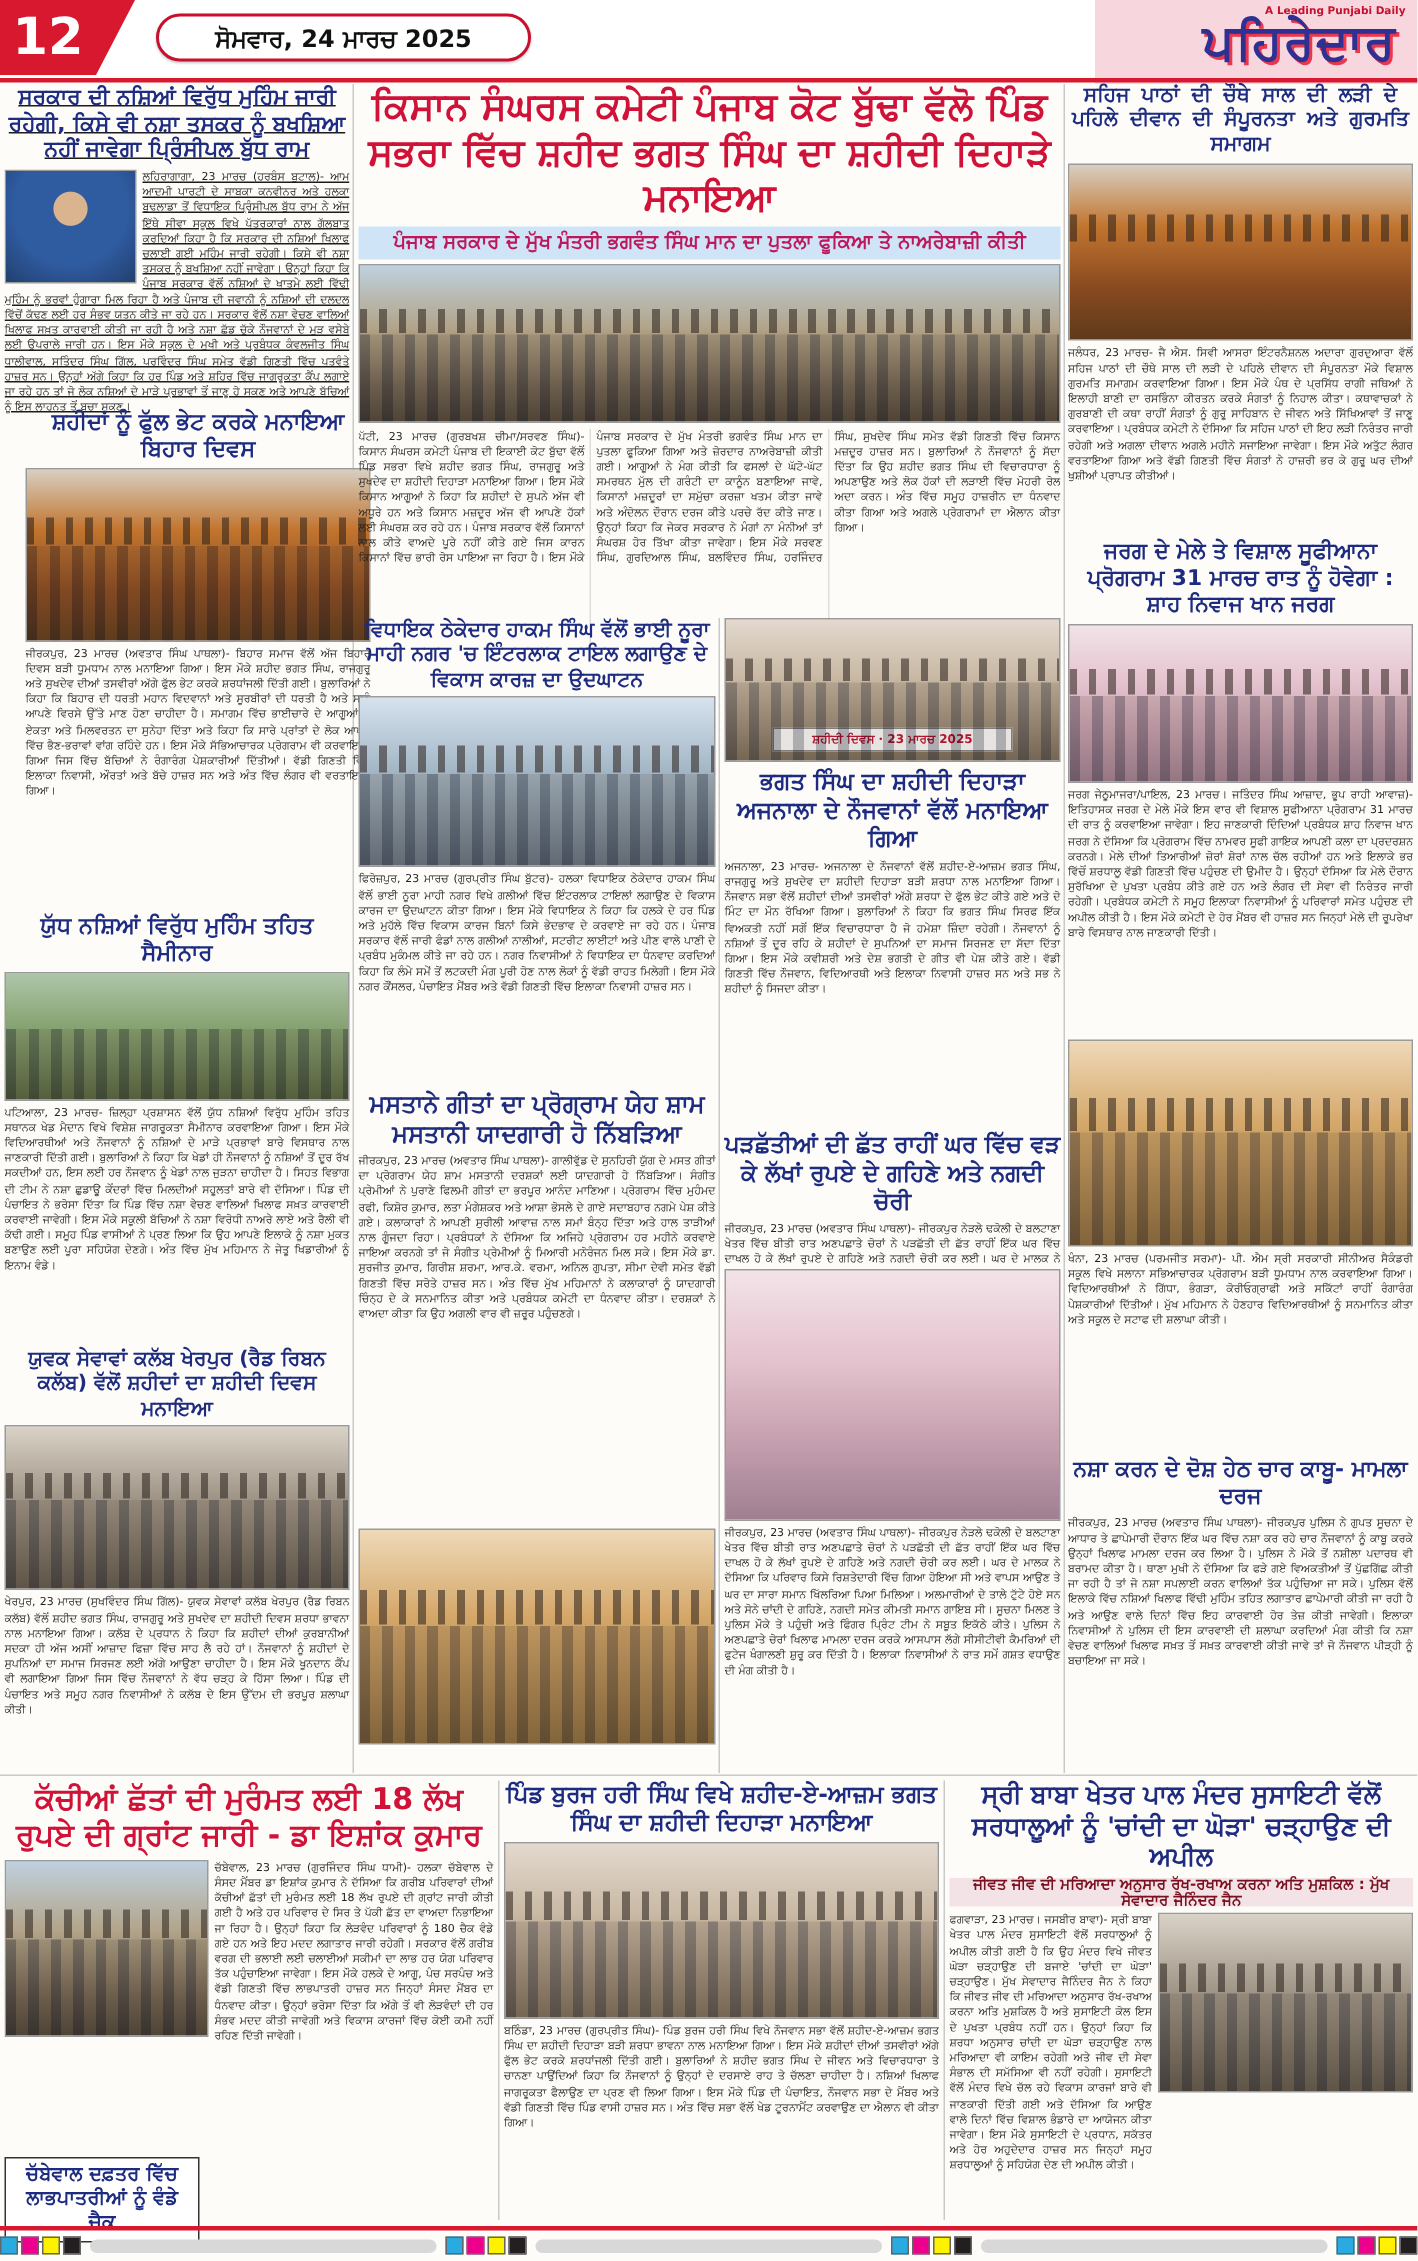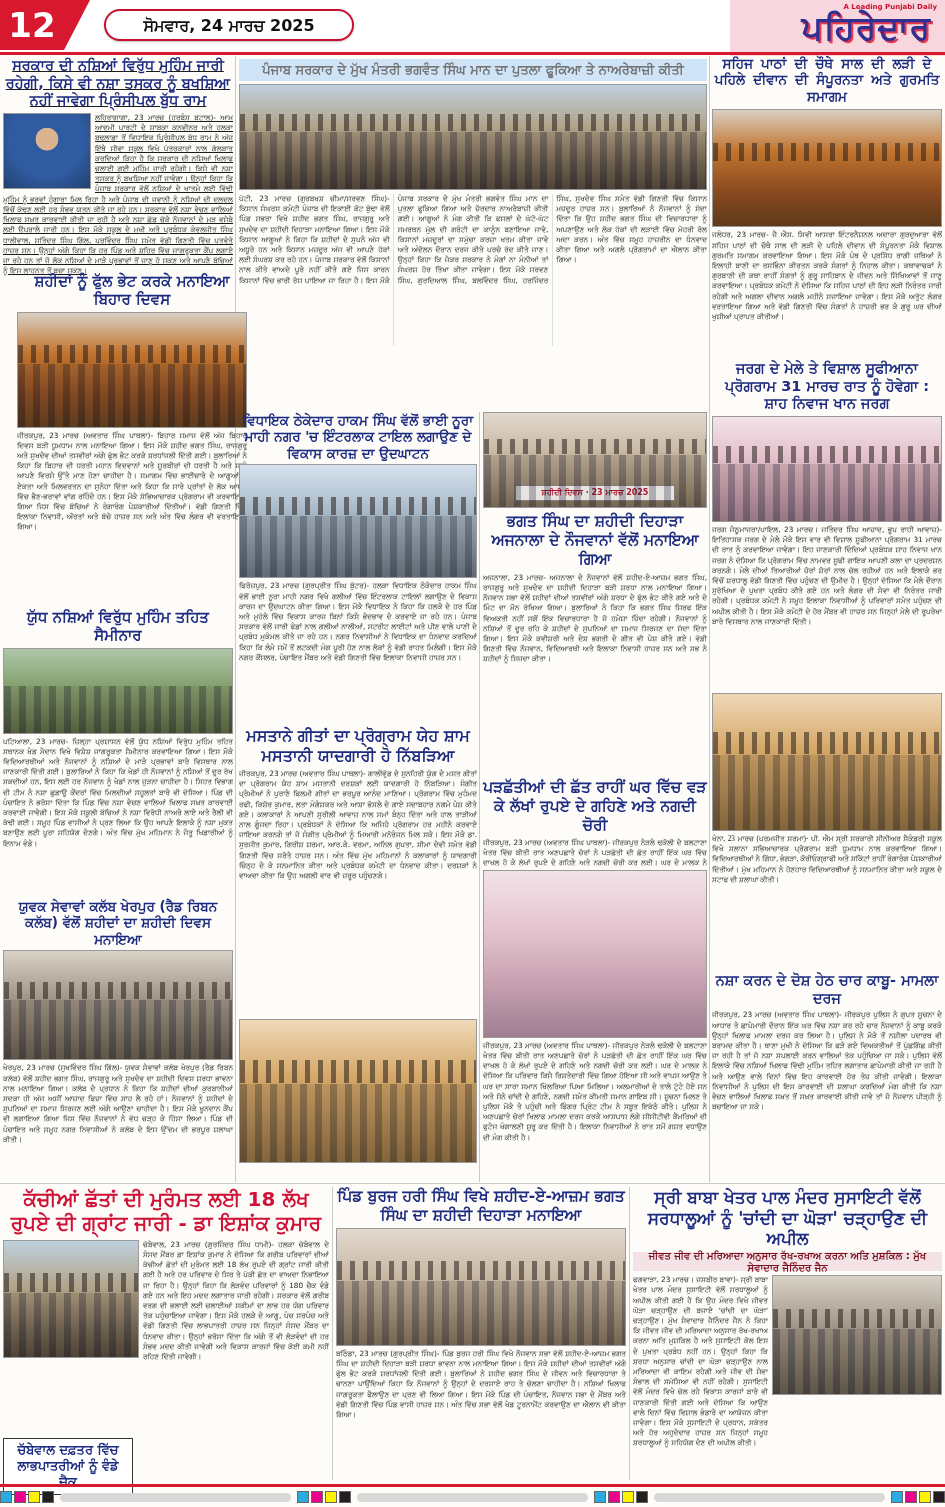--- a/index.html
+++ b/index.html
@@ -25,21 +25,21 @@
   }
   #tagline { position:absolute; right:8px; top:3px; font-size:7px; color:#c8102e; font-weight:bold; }
   #masthead { position:absolute; right:14px; top:8px; font-size:33px; font-weight:bold; color:#2e3192;
     text-shadow:2px 2px 0 #e8374f; letter-spacing:1px; }
   #rule-top { position:absolute; left:0; top:52px; width:945px; height:3px; background:#d7182f; }
 
   
   .h-blue { color:#1d2c80; font-weight:bold; text-align:center; line-height:1.22; }
   .h-red  { color:#d01238; font-weight:bold; text-align:center; line-height:1.22; }
   .body-txt { font-size:7.3px; line-height:1.4; text-align:justify; color:#222; overflow:hidden; }
-  .subband { background:#cfe4f6; color:#737373; font-weight:bold; text-align:center;
+  .subband { background:#cfe4f6; color:#be185d; font-weight:bold; text-align:center;
              display:flex; align-items:center; justify-content:center; }
   .ph { position:relative; overflow:hidden; border:1px solid #9a9a9a; }
   .crowd::after { content:""; position:absolute; left:0; bottom:0; width:100%; height:55%;
      background:repeating-linear-gradient(90deg, rgba(20,20,30,.35) 0 7px, rgba(90,70,50,.15) 7px 15px);
   }
   .heads::before { content:""; position:absolute; left:0; top:28%; width:100%; height:16%;
      background:repeating-linear-gradient(90deg, rgba(40,30,25,.55) 0 5px, transparent 5px 13px);
      filter:blur(.4px);
   }
   .vsep { position:absolute; top:56px; width:1px; height:1126px; background:#c9c9c9; }
@@ -108,20 +108,21 @@
   <div class="body-txt" style="margin-top:3px;height:186px;">ਪਟਿਆਲਾ, 23 ਮਾਰਚ- ਜ਼ਿਲ੍ਹਾ ਪ੍ਰਸ਼ਾਸਨ ਵੱਲੋਂ ਯੁੱਧ ਨਸ਼ਿਆਂ ਵਿਰੁੱਧ ਮੁਹਿੰਮ ਤਹਿਤ ਸਥਾਨਕ ਖੇਡ ਮੈਦਾਨ ਵਿਖੇ ਵਿਸ਼ੇਸ਼ ਜਾਗਰੂਕਤਾ ਸੈਮੀਨਾਰ ਕਰਵਾਇਆ ਗਿਆ। ਇਸ ਮੌਕੇ ਵਿਦਿਆਰਥੀਆਂ ਅਤੇ ਨੌਜਵਾਨਾਂ ਨੂੰ ਨਸ਼ਿਆਂ ਦੇ ਮਾੜੇ ਪ੍ਰਭਾਵਾਂ ਬਾਰੇ ਵਿਸਥਾਰ ਨਾਲ ਜਾਣਕਾਰੀ ਦਿੱਤੀ ਗਈ। ਬੁਲਾਰਿਆਂ ਨੇ ਕਿਹਾ ਕਿ ਖੇਡਾਂ ਹੀ ਨੌਜਵਾਨਾਂ ਨੂੰ ਨਸ਼ਿਆਂ ਤੋਂ ਦੂਰ ਰੱਖ ਸਕਦੀਆਂ ਹਨ, ਇਸ ਲਈ ਹਰ ਨੌਜਵਾਨ ਨੂੰ ਖੇਡਾਂ ਨਾਲ ਜੁੜਨਾ ਚਾਹੀਦਾ ਹੈ। ਸਿਹਤ ਵਿਭਾਗ ਦੀ ਟੀਮ ਨੇ ਨਸ਼ਾ ਛੁਡਾਊ ਕੇਂਦਰਾਂ ਵਿੱਚ ਮਿਲਦੀਆਂ ਸਹੂਲਤਾਂ ਬਾਰੇ ਵੀ ਦੱਸਿਆ। ਪਿੰਡ ਦੀ ਪੰਚਾਇਤ ਨੇ ਭਰੋਸਾ ਦਿੱਤਾ ਕਿ ਪਿੰਡ ਵਿੱਚ ਨਸ਼ਾ ਵੇਚਣ ਵਾਲਿਆਂ ਖਿਲਾਫ ਸਖ਼ਤ ਕਾਰਵਾਈ ਕਰਵਾਈ ਜਾਵੇਗੀ। ਇਸ ਮੌਕੇ ਸਕੂਲੀ ਬੱਚਿਆਂ ਨੇ ਨਸ਼ਾ ਵਿਰੋਧੀ ਨਾਅਰੇ ਲਾਏ ਅਤੇ ਰੈਲੀ ਵੀ ਕੱਢੀ ਗਈ। ਸਮੂਹ ਪਿੰਡ ਵਾਸੀਆਂ ਨੇ ਪ੍ਰਣ ਲਿਆ ਕਿ ਉਹ ਆਪਣੇ ਇਲਾਕੇ ਨੂੰ ਨਸ਼ਾ ਮੁਕਤ ਬਣਾਉਣ ਲਈ ਪੂਰਾ ਸਹਿਯੋਗ ਦੇਣਗੇ। ਅੰਤ ਵਿੱਚ ਮੁੱਖ ਮਹਿਮਾਨ ਨੇ ਜੇਤੂ ਖਿਡਾਰੀਆਂ ਨੂੰ ਇਨਾਮ ਵੰਡੇ।</div>
 </div>
 
 <div style="position:absolute; left:3px; top:898px; width:230px;">
   <div class="h-blue" style="font-size:13.5px;">ਯੁਵਕ ਸੇਵਾਵਾਂ ਕਲੱਬ ਖੇਰਪੁਰ (ਰੈਡ ਰਿਬਨ ਕਲੱਬ) ਵੱਲੋਂ ਸ਼ਹੀਦਾਂ ਦਾ ਸ਼ਹੀਦੀ ਦਿਵਸ ਮਨਾਇਆ</div>
   <div class="ph phD crowd heads" style="width:230px;height:110px;margin-top:3px;"></div>
   <div class="body-txt" style="margin-top:3px;height:118px;">ਖੇਰਪੁਰ, 23 ਮਾਰਚ (ਸੁਖਵਿੰਦਰ ਸਿੰਘ ਗਿੱਲ)- ਯੁਵਕ ਸੇਵਾਵਾਂ ਕਲੱਬ ਖੇਰਪੁਰ (ਰੈਡ ਰਿਬਨ ਕਲੱਬ) ਵੱਲੋਂ ਸ਼ਹੀਦ ਭਗਤ ਸਿੰਘ, ਰਾਜਗੁਰੂ ਅਤੇ ਸੁਖਦੇਵ ਦਾ ਸ਼ਹੀਦੀ ਦਿਵਸ ਸ਼ਰਧਾ ਭਾਵਨਾ ਨਾਲ ਮਨਾਇਆ ਗਿਆ। ਕਲੱਬ ਦੇ ਪ੍ਰਧਾਨ ਨੇ ਕਿਹਾ ਕਿ ਸ਼ਹੀਦਾਂ ਦੀਆਂ ਕੁਰਬਾਨੀਆਂ ਸਦਕਾ ਹੀ ਅੱਜ ਅਸੀਂ ਆਜ਼ਾਦ ਫਿਜ਼ਾ ਵਿੱਚ ਸਾਹ ਲੈ ਰਹੇ ਹਾਂ। ਨੌਜਵਾਨਾਂ ਨੂੰ ਸ਼ਹੀਦਾਂ ਦੇ ਸੁਪਨਿਆਂ ਦਾ ਸਮਾਜ ਸਿਰਜਣ ਲਈ ਅੱਗੇ ਆਉਣਾ ਚਾਹੀਦਾ ਹੈ। ਇਸ ਮੌਕੇ ਖੂਨਦਾਨ ਕੈਂਪ ਵੀ ਲਗਾਇਆ ਗਿਆ ਜਿਸ ਵਿੱਚ ਨੌਜਵਾਨਾਂ ਨੇ ਵੱਧ ਚੜ੍ਹ ਕੇ ਹਿੱਸਾ ਲਿਆ। ਪਿੰਡ ਦੀ ਪੰਚਾਇਤ ਅਤੇ ਸਮੂਹ ਨਗਰ ਨਿਵਾਸੀਆਂ ਨੇ ਕਲੱਬ ਦੇ ਇਸ ਉੱਦਮ ਦੀ ਭਰਪੂਰ ਸ਼ਲਾਘਾ ਕੀਤੀ।</div>
 </div>
 
 <div style="position:absolute; left:239px; top:56px; width:468px;">
+  <div class="h-red" style="font-size:25px;">ਕਿਸਾਨ ਸੰਘਰਸ ਕਮੇਟੀ ਪੰਜਾਬ ਕੋਟ ਬੁੱਢਾ ਵੱਲੋ ਪਿੰਡ ਸਭਰਾ ਵਿੱਚ ਸ਼ਹੀਦ ਭਗਤ ਸਿੰਘ ਦਾ ਸ਼ਹੀਦੀ ਦਿਹਾੜੇ ਮਨਾਇਆ</div>
   <div class="subband" style="height:22px; margin-top:3px; font-size:13px;">ਪੰਜਾਬ ਸਰਕਾਰ ਦੇ ਮੁੱਖ ਮੰਤਰੀ ਭਗਵੰਤ ਸਿੰਘ ਮਾਨ ਦਾ ਪੁਤਲਾ ਫੂਕਿਆ ਤੇ ਨਾਅਰੇਬਾਜ਼ੀ ਕੀਤੀ</div>
   <div class="ph phA crowd heads" style="width:468px;height:106px;margin-top:3px;"></div>
   <div class="body-txt" style="margin-top:4px;height:152px;column-count:3;column-gap:8px;column-rule:1px solid #ddd;">ਪੱਟੀ, 23 ਮਾਰਚ (ਗੁਰਬਖਸ਼ ਚੀਮਾ/ਸਰਵਣ ਸਿੰਘ)- ਕਿਸਾਨ ਸੰਘਰਸ ਕਮੇਟੀ ਪੰਜਾਬ ਦੀ ਇਕਾਈ ਕੋਟ ਬੁੱਢਾ ਵੱਲੋਂ ਪਿੰਡ ਸਭਰਾ ਵਿਖੇ ਸ਼ਹੀਦ ਭਗਤ ਸਿੰਘ, ਰਾਜਗੁਰੂ ਅਤੇ ਸੁਖਦੇਵ ਦਾ ਸ਼ਹੀਦੀ ਦਿਹਾੜਾ ਮਨਾਇਆ ਗਿਆ। ਇਸ ਮੌਕੇ ਕਿਸਾਨ ਆਗੂਆਂ ਨੇ ਕਿਹਾ ਕਿ ਸ਼ਹੀਦਾਂ ਦੇ ਸੁਪਨੇ ਅੱਜ ਵੀ ਅਧੂਰੇ ਹਨ ਅਤੇ ਕਿਸਾਨ ਮਜ਼ਦੂਰ ਅੱਜ ਵੀ ਆਪਣੇ ਹੱਕਾਂ ਲਈ ਸੰਘਰਸ਼ ਕਰ ਰਹੇ ਹਨ। ਪੰਜਾਬ ਸਰਕਾਰ ਵੱਲੋਂ ਕਿਸਾਨਾਂ ਨਾਲ ਕੀਤੇ ਵਾਅਦੇ ਪੂਰੇ ਨਹੀਂ ਕੀਤੇ ਗਏ ਜਿਸ ਕਾਰਨ ਕਿਸਾਨਾਂ ਵਿੱਚ ਭਾਰੀ ਰੋਸ ਪਾਇਆ ਜਾ ਰਿਹਾ ਹੈ। ਇਸ ਮੌਕੇ ਪੰਜਾਬ ਸਰਕਾਰ ਦੇ ਮੁੱਖ ਮੰਤਰੀ ਭਗਵੰਤ ਸਿੰਘ ਮਾਨ ਦਾ ਪੁਤਲਾ ਫੂਕਿਆ ਗਿਆ ਅਤੇ ਜ਼ੋਰਦਾਰ ਨਾਅਰੇਬਾਜ਼ੀ ਕੀਤੀ ਗਈ। ਆਗੂਆਂ ਨੇ ਮੰਗ ਕੀਤੀ ਕਿ ਫਸਲਾਂ ਦੇ ਘੱਟੋ-ਘੱਟ ਸਮਰਥਨ ਮੁੱਲ ਦੀ ਗਰੰਟੀ ਦਾ ਕਾਨੂੰਨ ਬਣਾਇਆ ਜਾਵੇ, ਕਿਸਾਨਾਂ ਮਜ਼ਦੂਰਾਂ ਦਾ ਸਮੁੱਚਾ ਕਰਜ਼ਾ ਖਤਮ ਕੀਤਾ ਜਾਵੇ ਅਤੇ ਅੰਦੋਲਨ ਦੌਰਾਨ ਦਰਜ ਕੀਤੇ ਪਰਚੇ ਰੱਦ ਕੀਤੇ ਜਾਣ। ਉਨ੍ਹਾਂ ਕਿਹਾ ਕਿ ਜੇਕਰ ਸਰਕਾਰ ਨੇ ਮੰਗਾਂ ਨਾ ਮੰਨੀਆਂ ਤਾਂ ਸੰਘਰਸ਼ ਹੋਰ ਤਿੱਖਾ ਕੀਤਾ ਜਾਵੇਗਾ। ਇਸ ਮੌਕੇ ਸਰਵਣ ਸਿੰਘ, ਗੁਰਦਿਆਲ ਸਿੰਘ, ਬਲਵਿੰਦਰ ਸਿੰਘ, ਹਰਜਿੰਦਰ ਸਿੰਘ, ਸੁਖਦੇਵ ਸਿੰਘ ਸਮੇਤ ਵੱਡੀ ਗਿਣਤੀ ਵਿੱਚ ਕਿਸਾਨ ਮਜ਼ਦੂਰ ਹਾਜ਼ਰ ਸਨ। ਬੁਲਾਰਿਆਂ ਨੇ ਨੌਜਵਾਨਾਂ ਨੂੰ ਸੱਦਾ ਦਿੱਤਾ ਕਿ ਉਹ ਸ਼ਹੀਦ ਭਗਤ ਸਿੰਘ ਦੀ ਵਿਚਾਰਧਾਰਾ ਨੂੰ ਅਪਣਾਉਣ ਅਤੇ ਲੋਕ ਹੱਕਾਂ ਦੀ ਲੜਾਈ ਵਿੱਚ ਮੋਹਰੀ ਰੋਲ ਅਦਾ ਕਰਨ। ਅੰਤ ਵਿੱਚ ਸਮੂਹ ਹਾਜ਼ਰੀਨ ਦਾ ਧੰਨਵਾਦ ਕੀਤਾ ਗਿਆ ਅਤੇ ਅਗਲੇ ਪ੍ਰੋਗਰਾਮਾਂ ਦਾ ਐਲਾਨ ਕੀਤਾ ਗਿਆ।</div>
 </div>
 
 <div style="position:absolute; left:239px; top:412px; width:238px;">
   <div class="h-blue" style="font-size:13.5px;">ਵਿਧਾਇਕ ਠੇਕੇਦਾਰ ਹਾਕਮ ਸਿੰਘ ਵੱਲੋਂ ਭਾਈ ਨੂਰਾ ਮਾਹੀ ਨਗਰ 'ਚ ਇੰਟਰਲਾਕ ਟਾਇਲ ਲਗਾਉਣ ਦੇ ਵਿਕਾਸ ਕਾਰਜ਼ ਦਾ ਉਦਘਾਟਨ</div>
   <div class="ph phG crowd heads" style="width:238px;height:114px;margin-top:3px;"></div>
   <div class="body-txt" style="margin-top:3px;height:142px;">ਫਿਰੋਜ਼ਪੁਰ, 23 ਮਾਰਚ (ਗੁਰਪ੍ਰੀਤ ਸਿੰਘ ਬੁੱਟਰ)- ਹਲਕਾ ਵਿਧਾਇਕ ਠੇਕੇਦਾਰ ਹਾਕਮ ਸਿੰਘ ਵੱਲੋਂ ਭਾਈ ਨੂਰਾ ਮਾਹੀ ਨਗਰ ਵਿਖੇ ਗਲੀਆਂ ਵਿੱਚ ਇੰਟਰਲਾਕ ਟਾਇਲਾਂ ਲਗਾਉਣ ਦੇ ਵਿਕਾਸ ਕਾਰਜ ਦਾ ਉਦਘਾਟਨ ਕੀਤਾ ਗਿਆ। ਇਸ ਮੌਕੇ ਵਿਧਾਇਕ ਨੇ ਕਿਹਾ ਕਿ ਹਲਕੇ ਦੇ ਹਰ ਪਿੰਡ ਅਤੇ ਮੁਹੱਲੇ ਵਿੱਚ ਵਿਕਾਸ ਕਾਰਜ ਬਿਨਾਂ ਕਿਸੇ ਭੇਦਭਾਵ ਦੇ ਕਰਵਾਏ ਜਾ ਰਹੇ ਹਨ। ਪੰਜਾਬ ਸਰਕਾਰ ਵੱਲੋਂ ਜਾਰੀ ਫੰਡਾਂ ਨਾਲ ਗਲੀਆਂ ਨਾਲੀਆਂ, ਸਟਰੀਟ ਲਾਈਟਾਂ ਅਤੇ ਪੀਣ ਵਾਲੇ ਪਾਣੀ ਦੇ ਪ੍ਰਬੰਧ ਮੁਕੰਮਲ ਕੀਤੇ ਜਾ ਰਹੇ ਹਨ। ਨਗਰ ਨਿਵਾਸੀਆਂ ਨੇ ਵਿਧਾਇਕ ਦਾ ਧੰਨਵਾਦ ਕਰਦਿਆਂ ਕਿਹਾ ਕਿ ਲੰਮੇ ਸਮੇਂ ਤੋਂ ਲਟਕਦੀ ਮੰਗ ਪੂਰੀ ਹੋਣ ਨਾਲ ਲੋਕਾਂ ਨੂੰ ਵੱਡੀ ਰਾਹਤ ਮਿਲੇਗੀ। ਇਸ ਮੌਕੇ ਨਗਰ ਕੌਂਸਲਰ, ਪੰਚਾਇਤ ਮੈਂਬਰ ਅਤੇ ਵੱਡੀ ਗਿਣਤੀ ਵਿੱਚ ਇਲਾਕਾ ਨਿਵਾਸੀ ਹਾਜ਼ਰ ਸਨ।</div>
 </div>
@@ -134,41 +135,41 @@
 
 <div style="position:absolute; left:483px; top:412px; width:224px;">
   <div class="ph phE crowd heads" style="width:224px;height:96px;">
     <div class="banner-strip">ਸ਼ਹੀਦੀ ਦਿਵਸ · 23 ਮਾਰਚ 2025</div>
   </div>
   <div class="h-blue" style="font-size:15.5px;margin-top:4px;">ਭਗਤ ਸਿੰਘ ਦਾ ਸ਼ਹੀਦੀ ਦਿਹਾੜਾ ਅਜਨਾਲਾ ਦੇ ਨੌਜਵਾਨਾਂ ਵੱਲੋਂ ਮਨਾਇਆ ਗਿਆ</div>
   <div class="body-txt" style="margin-top:4px;height:182px;">ਅਜਨਾਲਾ, 23 ਮਾਰਚ- ਅਜਨਾਲਾ ਦੇ ਨੌਜਵਾਨਾਂ ਵੱਲੋਂ ਸ਼ਹੀਦ-ਏ-ਆਜ਼ਮ ਭਗਤ ਸਿੰਘ, ਰਾਜਗੁਰੂ ਅਤੇ ਸੁਖਦੇਵ ਦਾ ਸ਼ਹੀਦੀ ਦਿਹਾੜਾ ਬੜੀ ਸ਼ਰਧਾ ਨਾਲ ਮਨਾਇਆ ਗਿਆ। ਨੌਜਵਾਨ ਸਭਾ ਵੱਲੋਂ ਸ਼ਹੀਦਾਂ ਦੀਆਂ ਤਸਵੀਰਾਂ ਅੱਗੇ ਸ਼ਰਧਾ ਦੇ ਫੁੱਲ ਭੇਟ ਕੀਤੇ ਗਏ ਅਤੇ ਦੋ ਮਿੰਟ ਦਾ ਮੌਨ ਰੱਖਿਆ ਗਿਆ। ਬੁਲਾਰਿਆਂ ਨੇ ਕਿਹਾ ਕਿ ਭਗਤ ਸਿੰਘ ਸਿਰਫ ਇੱਕ ਵਿਅਕਤੀ ਨਹੀਂ ਸਗੋਂ ਇੱਕ ਵਿਚਾਰਧਾਰਾ ਹੈ ਜੋ ਹਮੇਸ਼ਾ ਜ਼ਿੰਦਾ ਰਹੇਗੀ। ਨੌਜਵਾਨਾਂ ਨੂੰ ਨਸ਼ਿਆਂ ਤੋਂ ਦੂਰ ਰਹਿ ਕੇ ਸ਼ਹੀਦਾਂ ਦੇ ਸੁਪਨਿਆਂ ਦਾ ਸਮਾਜ ਸਿਰਜਣ ਦਾ ਸੱਦਾ ਦਿੱਤਾ ਗਿਆ। ਇਸ ਮੌਕੇ ਕਵੀਸ਼ਰੀ ਅਤੇ ਦੇਸ਼ ਭਗਤੀ ਦੇ ਗੀਤ ਵੀ ਪੇਸ਼ ਕੀਤੇ ਗਏ। ਵੱਡੀ ਗਿਣਤੀ ਵਿੱਚ ਨੌਜਵਾਨ, ਵਿਦਿਆਰਥੀ ਅਤੇ ਇਲਾਕਾ ਨਿਵਾਸੀ ਹਾਜ਼ਰ ਸਨ ਅਤੇ ਸਭ ਨੇ ਸ਼ਹੀਦਾਂ ਨੂੰ ਸਿਜਦਾ ਕੀਤਾ।</div>
 </div>
 
 <div style="position:absolute; left:483px; top:754px; width:224px;">
-  <div class="h-blue" style="font-size:15.5px;margin-top:24px;">ਪੜਛੱਤੀਆਂ ਦੀ ਛੱਤ ਰਾਹੀਂ ਘਰ ਵਿੱਚ ਵੜ ਕੇ ਲੱਖਾਂ ਰੁਪਏ ਦੇ ਗਹਿਣੇ ਅਤੇ ਨਗਦੀ ਚੋਰੀ</div>
+  <div class="h-blue" style="font-size:15.5px;">ਪੜਛੱਤੀਆਂ ਦੀ ਛੱਤ ਰਾਹੀਂ ਘਰ ਵਿੱਚ ਵੜ ਕੇ ਲੱਖਾਂ ਰੁਪਏ ਦੇ ਗਹਿਣੇ ਅਤੇ ਨਗਦੀ ਚੋਰੀ</div>
   <div class="body-txt" style="margin-top:3px;height:30px;">ਜੀਰਕਪੁਰ, 23 ਮਾਰਚ (ਅਵਤਾਰ ਸਿੰਘ ਪਾਥਲਾ)- ਜੀਰਕਪੁਰ ਨੇੜਲੇ ਢਕੋਲੀ ਦੇ ਬਲਟਾਣਾ ਖੇਤਰ ਵਿੱਚ ਬੀਤੀ ਰਾਤ ਅਣਪਛਾਤੇ ਚੋਰਾਂ ਨੇ ਪੜਛੱਤੀ ਦੀ ਛੱਤ ਰਾਹੀਂ ਇੱਕ ਘਰ ਵਿੱਚ ਦਾਖਲ ਹੋ ਕੇ ਲੱਖਾਂ ਰੁਪਏ ਦੇ ਗਹਿਣੇ ਅਤੇ ਨਗਦੀ ਚੋਰੀ ਕਰ ਲਈ। ਘਰ ਦੇ ਮਾਲਕ ਨੇ ਦੱਸਿਆ ਕਿ ਪਰਿਵਾਰ ਕਿਸੇ ਰਿਸ਼ਤੇਦਾਰੀ ਵਿੱਚ ਗਿਆ ਹੋਇਆ ਸੀ ਅਤੇ ਵਾਪਸ ਆਉਣ ਤੇ ਘਰ ਦਾ ਸਾਰਾ ਸਮਾਨ ਖਿੱਲਰਿਆ ਪਿਆ ਮਿਲਿਆ। ਅਲਮਾਰੀਆਂ ਦੇ ਤਾਲੇ ਟੁੱਟੇ ਹੋਏ ਸਨ ਅਤੇ ਸੋਨੇ ਚਾਂਦੀ ਦੇ ਗਹਿਣੇ, ਨਗਦੀ ਸਮੇਤ ਕੀਮਤੀ ਸਮਾਨ ਗਾਇਬ ਸੀ। ਸੂਚਨਾ ਮਿਲਣ ਤੇ ਪੁਲਿਸ ਮੌਕੇ ਤੇ ਪਹੁੰਚੀ ਅਤੇ ਫਿੰਗਰ ਪ੍ਰਿੰਟ ਟੀਮ ਨੇ ਸਬੂਤ ਇਕੱਠੇ ਕੀਤੇ। ਪੁਲਿਸ ਨੇ ਅਣਪਛਾਤੇ ਚੋਰਾਂ ਖਿਲਾਫ ਮਾਮਲਾ ਦਰਜ ਕਰਕੇ ਆਸਪਾਸ ਲੱਗੇ ਸੀਸੀਟੀਵੀ ਕੈਮਰਿਆਂ ਦੀ ਫੁਟੇਜ ਖੰਗਾਲਣੀ ਸ਼ੁਰੂ ਕਰ ਦਿੱਤੀ ਹੈ। ਇਲਾਕਾ ਨਿਵਾਸੀਆਂ ਨੇ ਰਾਤ ਸਮੇਂ ਗਸ਼ਤ ਵਧਾਉਣ ਦੀ ਮੰਗ ਕੀਤੀ ਹੈ।</div>
   <div class="ph phF" style="width:224px;height:168px;margin-top:2px;"></div>
   <div class="body-txt" style="margin-top:3px;height:170px;">ਜੀਰਕਪੁਰ, 23 ਮਾਰਚ (ਅਵਤਾਰ ਸਿੰਘ ਪਾਥਲਾ)- ਜੀਰਕਪੁਰ ਨੇੜਲੇ ਢਕੋਲੀ ਦੇ ਬਲਟਾਣਾ ਖੇਤਰ ਵਿੱਚ ਬੀਤੀ ਰਾਤ ਅਣਪਛਾਤੇ ਚੋਰਾਂ ਨੇ ਪੜਛੱਤੀ ਦੀ ਛੱਤ ਰਾਹੀਂ ਇੱਕ ਘਰ ਵਿੱਚ ਦਾਖਲ ਹੋ ਕੇ ਲੱਖਾਂ ਰੁਪਏ ਦੇ ਗਹਿਣੇ ਅਤੇ ਨਗਦੀ ਚੋਰੀ ਕਰ ਲਈ। ਘਰ ਦੇ ਮਾਲਕ ਨੇ ਦੱਸਿਆ ਕਿ ਪਰਿਵਾਰ ਕਿਸੇ ਰਿਸ਼ਤੇਦਾਰੀ ਵਿੱਚ ਗਿਆ ਹੋਇਆ ਸੀ ਅਤੇ ਵਾਪਸ ਆਉਣ ਤੇ ਘਰ ਦਾ ਸਾਰਾ ਸਮਾਨ ਖਿੱਲਰਿਆ ਪਿਆ ਮਿਲਿਆ। ਅਲਮਾਰੀਆਂ ਦੇ ਤਾਲੇ ਟੁੱਟੇ ਹੋਏ ਸਨ ਅਤੇ ਸੋਨੇ ਚਾਂਦੀ ਦੇ ਗਹਿਣੇ, ਨਗਦੀ ਸਮੇਤ ਕੀਮਤੀ ਸਮਾਨ ਗਾਇਬ ਸੀ। ਸੂਚਨਾ ਮਿਲਣ ਤੇ ਪੁਲਿਸ ਮੌਕੇ ਤੇ ਪਹੁੰਚੀ ਅਤੇ ਫਿੰਗਰ ਪ੍ਰਿੰਟ ਟੀਮ ਨੇ ਸਬੂਤ ਇਕੱਠੇ ਕੀਤੇ। ਪੁਲਿਸ ਨੇ ਅਣਪਛਾਤੇ ਚੋਰਾਂ ਖਿਲਾਫ ਮਾਮਲਾ ਦਰਜ ਕਰਕੇ ਆਸਪਾਸ ਲੱਗੇ ਸੀਸੀਟੀਵੀ ਕੈਮਰਿਆਂ ਦੀ ਫੁਟੇਜ ਖੰਗਾਲਣੀ ਸ਼ੁਰੂ ਕਰ ਦਿੱਤੀ ਹੈ। ਇਲਾਕਾ ਨਿਵਾਸੀਆਂ ਨੇ ਰਾਤ ਸਮੇਂ ਗਸ਼ਤ ਵਧਾਉਣ ਦੀ ਮੰਗ ਕੀਤੀ ਹੈ।</div>
 </div>
 
 <div style="position:absolute; left:712px; top:57px; width:230px;">
   <div class="h-blue" style="font-size:13.5px;font-family:Liberation Mono, monospace;">ਸਹਿਜ ਪਾਠਾਂ ਦੀ ਚੌਥੇ ਸਾਲ ਦੀ ਲੜੀ ਦੇ ਪਹਿਲੇ ਦੀਵਾਨ ਦੀ ਸੰਪੂਰਨਤਾ ਅਤੇ ਗੁਰਮਤਿ ਸਮਾਗਮ</div>
   <div class="ph phB heads" style="width:230px;height:118px;margin-top:3px;"></div>
   <div class="body-txt" style="margin-top:3px;height:130px;">ਜਲੰਧਰ, 23 ਮਾਰਚ- ਜੈ ਐਸ. ਸਿਵੀ ਆਸਰਾ ਇੰਟਰਨੈਸ਼ਨਲ ਅਦਾਰਾ ਗੁਰਦੁਆਰਾ ਵੱਲੋਂ ਸਹਿਜ ਪਾਠਾਂ ਦੀ ਚੌਥੇ ਸਾਲ ਦੀ ਲੜੀ ਦੇ ਪਹਿਲੇ ਦੀਵਾਨ ਦੀ ਸੰਪੂਰਨਤਾ ਮੌਕੇ ਵਿਸ਼ਾਲ ਗੁਰਮਤਿ ਸਮਾਗਮ ਕਰਵਾਇਆ ਗਿਆ। ਇਸ ਮੌਕੇ ਪੰਥ ਦੇ ਪ੍ਰਸਿੱਧ ਰਾਗੀ ਜਥਿਆਂ ਨੇ ਇਲਾਹੀ ਬਾਣੀ ਦਾ ਰਸਭਿੰਨਾ ਕੀਰਤਨ ਕਰਕੇ ਸੰਗਤਾਂ ਨੂੰ ਨਿਹਾਲ ਕੀਤਾ। ਕਥਾਵਾਚਕਾਂ ਨੇ ਗੁਰਬਾਣੀ ਦੀ ਕਥਾ ਰਾਹੀਂ ਸੰਗਤਾਂ ਨੂੰ ਗੁਰੂ ਸਾਹਿਬਾਨ ਦੇ ਜੀਵਨ ਅਤੇ ਸਿੱਖਿਆਵਾਂ ਤੋਂ ਜਾਣੂ ਕਰਵਾਇਆ। ਪ੍ਰਬੰਧਕ ਕਮੇਟੀ ਨੇ ਦੱਸਿਆ ਕਿ ਸਹਿਜ ਪਾਠਾਂ ਦੀ ਇਹ ਲੜੀ ਨਿਰੰਤਰ ਜਾਰੀ ਰਹੇਗੀ ਅਤੇ ਅਗਲਾ ਦੀਵਾਨ ਅਗਲੇ ਮਹੀਨੇ ਸਜਾਇਆ ਜਾਵੇਗਾ। ਇਸ ਮੌਕੇ ਅਤੁੱਟ ਲੰਗਰ ਵਰਤਾਇਆ ਗਿਆ ਅਤੇ ਵੱਡੀ ਗਿਣਤੀ ਵਿੱਚ ਸੰਗਤਾਂ ਨੇ ਹਾਜ਼ਰੀ ਭਰ ਕੇ ਗੁਰੂ ਘਰ ਦੀਆਂ ਖੁਸ਼ੀਆਂ ਪ੍ਰਾਪਤ ਕੀਤੀਆਂ।</div>
 </div>
 
 <div style="position:absolute; left:712px; top:360px; width:230px;">
   <div class="h-blue" style="font-size:14.5px;">ਜਰਗ ਦੇ ਮੇਲੇ ਤੇ ਵਿਸ਼ਾਲ ਸੂਫੀਆਨਾ ਪ੍ਰੋਗਰਾਮ 31 ਮਾਰਚ ਰਾਤ ਨੂੰ ਹੋਵੇਗਾ : ਸ਼ਾਹ ਨਿਵਾਜ ਖਾਨ ਜਰਗ</div>
   <div class="ph phF crowd heads" style="width:230px;height:106px;margin-top:3px;"></div>
   <div class="body-txt" style="margin-top:3px;height:160px;">ਜਰਗ ਜੇਠੂਮਾਜਰਾ/ਪਾਇਲ, 23 ਮਾਰਚ। ਜਤਿੰਦਰ ਸਿੰਘ ਆਜ਼ਾਦ, ਭੂਪ ਰਾਹੀ ਆਵਾਜ਼)- ਇਤਿਹਾਸਕ ਜਰਗ ਦੇ ਮੇਲੇ ਮੌਕੇ ਇਸ ਵਾਰ ਵੀ ਵਿਸ਼ਾਲ ਸੂਫੀਆਨਾ ਪ੍ਰੋਗਰਾਮ 31 ਮਾਰਚ ਦੀ ਰਾਤ ਨੂੰ ਕਰਵਾਇਆ ਜਾਵੇਗਾ। ਇਹ ਜਾਣਕਾਰੀ ਦਿੰਦਿਆਂ ਪ੍ਰਬੰਧਕ ਸ਼ਾਹ ਨਿਵਾਜ ਖਾਨ ਜਰਗ ਨੇ ਦੱਸਿਆ ਕਿ ਪ੍ਰੋਗਰਾਮ ਵਿੱਚ ਨਾਮਵਰ ਸੂਫੀ ਗਾਇਕ ਆਪਣੀ ਕਲਾ ਦਾ ਪ੍ਰਦਰਸ਼ਨ ਕਰਨਗੇ। ਮੇਲੇ ਦੀਆਂ ਤਿਆਰੀਆਂ ਜ਼ੋਰਾਂ ਸ਼ੋਰਾਂ ਨਾਲ ਚੱਲ ਰਹੀਆਂ ਹਨ ਅਤੇ ਇਲਾਕੇ ਭਰ ਵਿੱਚੋਂ ਸ਼ਰਧਾਲੂ ਵੱਡੀ ਗਿਣਤੀ ਵਿੱਚ ਪਹੁੰਚਣ ਦੀ ਉਮੀਦ ਹੈ। ਉਨ੍ਹਾਂ ਦੱਸਿਆ ਕਿ ਮੇਲੇ ਦੌਰਾਨ ਸੁਰੱਖਿਆ ਦੇ ਪੁਖਤਾ ਪ੍ਰਬੰਧ ਕੀਤੇ ਗਏ ਹਨ ਅਤੇ ਲੰਗਰ ਦੀ ਸੇਵਾ ਵੀ ਨਿਰੰਤਰ ਜਾਰੀ ਰਹੇਗੀ। ਪ੍ਰਬੰਧਕ ਕਮੇਟੀ ਨੇ ਸਮੂਹ ਇਲਾਕਾ ਨਿਵਾਸੀਆਂ ਨੂੰ ਪਰਿਵਾਰਾਂ ਸਮੇਤ ਪਹੁੰਚਣ ਦੀ ਅਪੀਲ ਕੀਤੀ ਹੈ। ਇਸ ਮੌਕੇ ਕਮੇਟੀ ਦੇ ਹੋਰ ਮੈਂਬਰ ਵੀ ਹਾਜ਼ਰ ਸਨ ਜਿਨ੍ਹਾਂ ਮੇਲੇ ਦੀ ਰੂਪਰੇਖਾ ਬਾਰੇ ਵਿਸਥਾਰ ਨਾਲ ਜਾਣਕਾਰੀ ਦਿੱਤੀ।</div>
 </div>
 
 <div style="position:absolute; left:712px; top:690px; width:230px;">
   <div class="ph phH crowd heads" style="width:230px;height:138px;margin-top:3px;"></div>
-  <div class="body-txt" style="margin-top:3px;height:86px;font-family:Liberation Serif, serif;">ਖੰਨਾ, 23 ਮਾਰਚ (ਪਰਮਜੀਤ ਸਰਮਾ)- ਪੀ. ਐਮ ਸ੍ਰੀ ਸਰਕਾਰੀ ਸੀਨੀਅਰ ਸੈਕੰਡਰੀ ਸਕੂਲ ਵਿਖੇ ਸਲਾਨਾ ਸਭਿਆਚਾਰਕ ਪ੍ਰੋਗਰਾਮ ਬੜੀ ਧੂਮਧਾਮ ਨਾਲ ਕਰਵਾਇਆ ਗਿਆ। ਵਿਦਿਆਰਥੀਆਂ ਨੇ ਗਿੱਧਾ, ਭੰਗੜਾ, ਕੋਰੀਓਗ੍ਰਾਫੀ ਅਤੇ ਸਕਿੱਟਾਂ ਰਾਹੀਂ ਰੰਗਾਰੰਗ ਪੇਸ਼ਕਾਰੀਆਂ ਦਿੱਤੀਆਂ। ਮੁੱਖ ਮਹਿਮਾਨ ਨੇ ਹੋਣਹਾਰ ਵਿਦਿਆਰਥੀਆਂ ਨੂੰ ਸਨਮਾਨਿਤ ਕੀਤਾ ਅਤੇ ਸਕੂਲ ਦੇ ਸਟਾਫ ਦੀ ਸ਼ਲਾਘਾ ਕੀਤੀ।</div>
+  <div class="body-txt" style="margin-top:3px;height:86px;">ਖੰਨਾ, 23 ਮਾਰਚ (ਪਰਮਜੀਤ ਸਰਮਾ)- ਪੀ. ਐਮ ਸ੍ਰੀ ਸਰਕਾਰੀ ਸੀਨੀਅਰ ਸੈਕੰਡਰੀ ਸਕੂਲ ਵਿਖੇ ਸਲਾਨਾ ਸਭਿਆਚਾਰਕ ਪ੍ਰੋਗਰਾਮ ਬੜੀ ਧੂਮਧਾਮ ਨਾਲ ਕਰਵਾਇਆ ਗਿਆ। ਵਿਦਿਆਰਥੀਆਂ ਨੇ ਗਿੱਧਾ, ਭੰਗੜਾ, ਕੋਰੀਓਗ੍ਰਾਫੀ ਅਤੇ ਸਕਿੱਟਾਂ ਰਾਹੀਂ ਰੰਗਾਰੰਗ ਪੇਸ਼ਕਾਰੀਆਂ ਦਿੱਤੀਆਂ। ਮੁੱਖ ਮਹਿਮਾਨ ਨੇ ਹੋਣਹਾਰ ਵਿਦਿਆਰਥੀਆਂ ਨੂੰ ਸਨਮਾਨਿਤ ਕੀਤਾ ਅਤੇ ਸਕੂਲ ਦੇ ਸਟਾਫ ਦੀ ਸ਼ਲਾਘਾ ਕੀਤੀ।</div>
 </div>
 
 <div style="position:absolute; left:712px; top:972px; width:230px;">
   <div class="h-blue" style="font-size:14.5px;">ਨਸ਼ਾ ਕਰਨ ਦੇ ਦੋਸ਼ ਹੇਠ ਚਾਰ ਕਾਬੂ- ਮਾਮਲਾ ਦਰਜ</div>
   <div class="body-txt" style="margin-top:3px;height:178px;">ਜੀਰਕਪੁਰ, 23 ਮਾਰਚ (ਅਵਤਾਰ ਸਿੰਘ ਪਾਥਲਾ)- ਜੀਰਕਪੁਰ ਪੁਲਿਸ ਨੇ ਗੁਪਤ ਸੂਚਨਾ ਦੇ ਆਧਾਰ ਤੇ ਛਾਪੇਮਾਰੀ ਦੌਰਾਨ ਇੱਕ ਘਰ ਵਿੱਚ ਨਸ਼ਾ ਕਰ ਰਹੇ ਚਾਰ ਨੌਜਵਾਨਾਂ ਨੂੰ ਕਾਬੂ ਕਰਕੇ ਉਨ੍ਹਾਂ ਖਿਲਾਫ ਮਾਮਲਾ ਦਰਜ ਕਰ ਲਿਆ ਹੈ। ਪੁਲਿਸ ਨੇ ਮੌਕੇ ਤੋਂ ਨਸ਼ੀਲਾ ਪਦਾਰਥ ਵੀ ਬਰਾਮਦ ਕੀਤਾ ਹੈ। ਥਾਣਾ ਮੁਖੀ ਨੇ ਦੱਸਿਆ ਕਿ ਫੜੇ ਗਏ ਵਿਅਕਤੀਆਂ ਤੋਂ ਪੁੱਛਗਿੱਛ ਕੀਤੀ ਜਾ ਰਹੀ ਹੈ ਤਾਂ ਜੋ ਨਸ਼ਾ ਸਪਲਾਈ ਕਰਨ ਵਾਲਿਆਂ ਤੱਕ ਪਹੁੰਚਿਆ ਜਾ ਸਕੇ। ਪੁਲਿਸ ਵੱਲੋਂ ਇਲਾਕੇ ਵਿੱਚ ਨਸ਼ਿਆਂ ਖਿਲਾਫ ਵਿੱਢੀ ਮੁਹਿੰਮ ਤਹਿਤ ਲਗਾਤਾਰ ਛਾਪੇਮਾਰੀ ਕੀਤੀ ਜਾ ਰਹੀ ਹੈ ਅਤੇ ਆਉਣ ਵਾਲੇ ਦਿਨਾਂ ਵਿੱਚ ਇਹ ਕਾਰਵਾਈ ਹੋਰ ਤੇਜ਼ ਕੀਤੀ ਜਾਵੇਗੀ। ਇਲਾਕਾ ਨਿਵਾਸੀਆਂ ਨੇ ਪੁਲਿਸ ਦੀ ਇਸ ਕਾਰਵਾਈ ਦੀ ਸ਼ਲਾਘਾ ਕਰਦਿਆਂ ਮੰਗ ਕੀਤੀ ਕਿ ਨਸ਼ਾ ਵੇਚਣ ਵਾਲਿਆਂ ਖਿਲਾਫ ਸਖ਼ਤ ਤੋਂ ਸਖ਼ਤ ਕਾਰਵਾਈ ਕੀਤੀ ਜਾਵੇ ਤਾਂ ਜੋ ਨੌਜਵਾਨ ਪੀੜ੍ਹੀ ਨੂੰ ਬਚਾਇਆ ਜਾ ਸਕੇ।</div>
 </div>
 
 <div style="position:absolute; left:3px; top:1187px; width:326px;">
   <div class="h-red" style="font-size:20px;">ਕੱਚੀਆਂ ਛੱਤਾਂ ਦੀ ਮੁਰੰਮਤ ਲਈ 18 ਲੱਖ ਰੁਪਏ ਦੀ ਗ੍ਰਾਂਟ ਜਾਰੀ - ਡਾ ਇਸ਼ਾਂਕ ਕੁਮਾਰ</div>
   <div style="margin-top:4px; overflow:hidden;">

